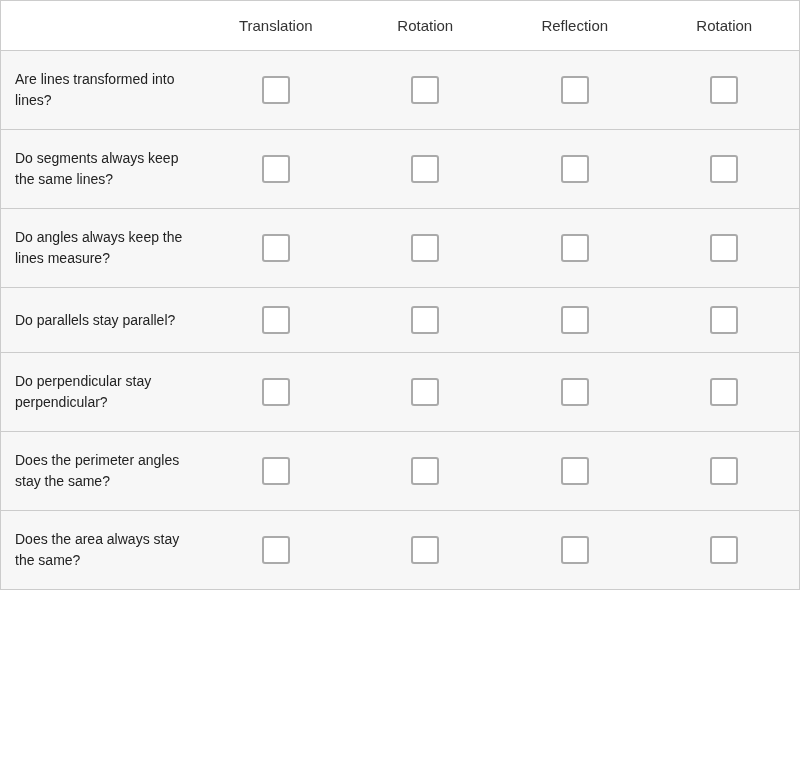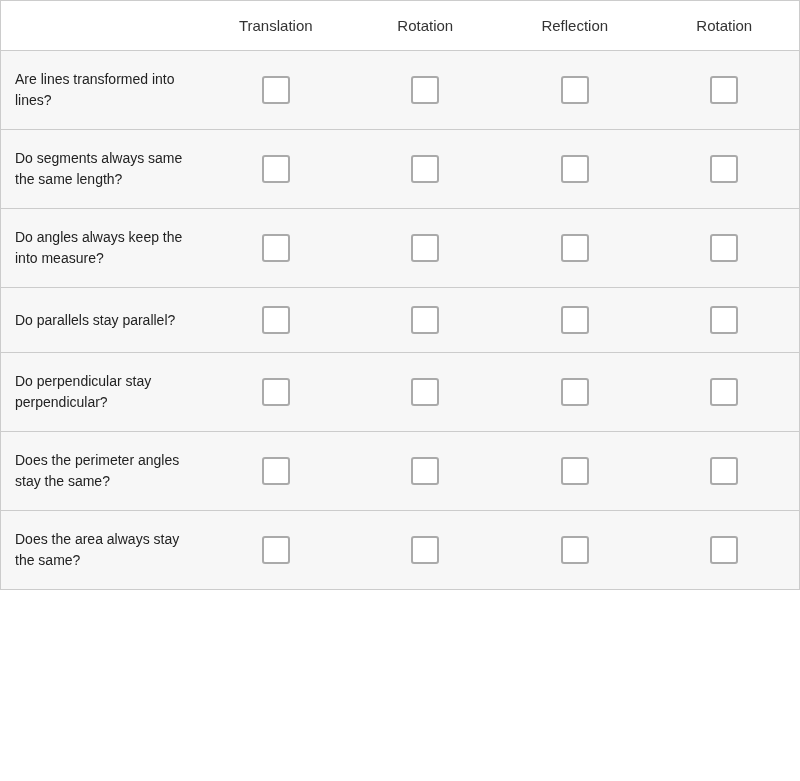--- a/index.html
+++ b/index.html
@@ -105,37 +105,37 @@
     </div>
     <div class="checkbox-cell">
       <input type="checkbox" class="checkbox" aria-label="Rotation - Are lines transformed into lines?" style="">
     </div>
     <div class="checkbox-cell">
       <input type="checkbox" class="checkbox" aria-label="Dilation - Are lines transformed into lines?" style="">
     </div>
   </div>
 
   <div class="data-row">
-    <div class="question-cell">Do segments always same the same length?</div>
+    <div class="question-cell">Do segments always keep the same lines?</div>
     <div class="checkbox-cell">
       <input type="checkbox" class="checkbox" aria-label="Translation - Do segments always keep the same length?" style="">
     </div>
     <div class="checkbox-cell">
       <input type="checkbox" class="checkbox" aria-label="Reflection - Do segments always keep the same length?" style="">
     </div>
     <div class="checkbox-cell">
       <input type="checkbox" class="checkbox" aria-label="Rotation - Do segments always keep the same length?" style="">
     </div>
     <div class="checkbox-cell">
       <input type="checkbox" class="checkbox" aria-label="Dilation - Do segments always keep the same length?" style="">
     </div>
   </div>
 
   <div class="data-row">
-    <div class="question-cell">Do angles always keep the into measure?</div>
+    <div class="question-cell">Do angles always keep the lines measure?</div>
     <div class="checkbox-cell">
       <input type="checkbox" class="checkbox" aria-label="Translation - Do angles always keep the same measure?" style="">
     </div>
     <div class="checkbox-cell">
       <input type="checkbox" class="checkbox" aria-label="Reflection - Do angles always keep the same measure?" style="">
     </div>
     <div class="checkbox-cell">
       <input type="checkbox" class="checkbox" aria-label="Rotation - Do angles always keep the same measure?" style="">
     </div>
     <div class="checkbox-cell">

